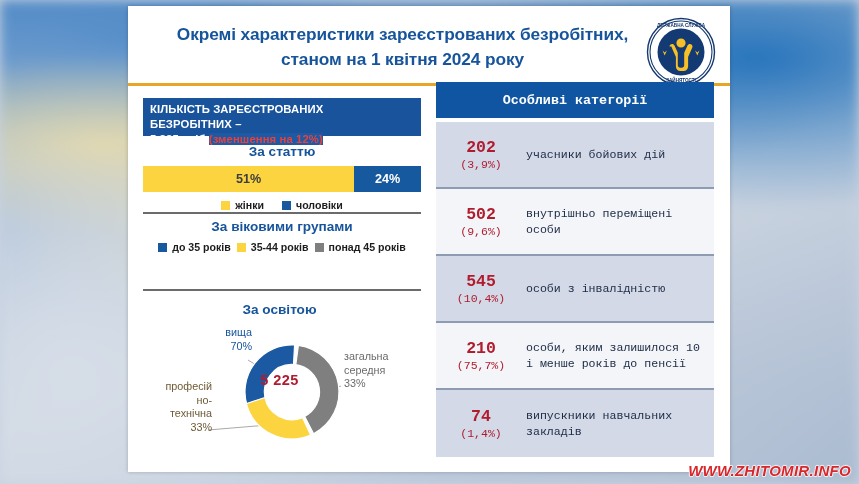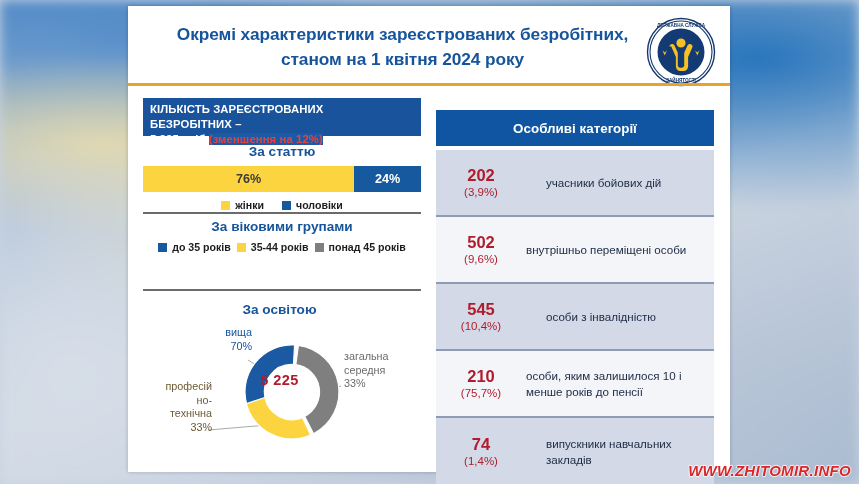--- a/index.html
+++ b/index.html
@@ -67,21 +67,21 @@
     background: #e8a427;
   }
   .logo {
     position: absolute;
     left: 518px; top: 11px;
     width: 70px; height: 70px;
   }
 
   
   .col-left  { position: absolute; left: 0;   top: 84px; width: 303px; height: 382px; }
-  .col-right { position: absolute; left: 308px; top: 96px; width: 294px; height: 382px; }
+  .col-right { position: absolute; left: 308px; top: 68px; width: 294px; height: 382px; font-family: Liberation Mono, monospace; }
 
   
   .count-banner {
     position: absolute;
     left: 15px; top: 8px;
     width: 278px; height: 38px;
     background: #18539c;
     color: #ffffff;
     padding: 4px 23px 0 7px;
     font-size: 11.3px;
@@ -182,21 +182,21 @@
     font-weight: bold;
   }
   .cat-list { position: absolute; left: 0; top: 48px; width: 278px; }
   .cat-row {
     display: flex;
     align-items: center;
     height: 67px;
     border-bottom: 2px solid #8d9bb3;
     padding: 0 6px;
   }
-  .cat-row.alt  { background: #d3d9e6; gap: 20px; }
+  .cat-row.alt  { background: #d3d9e6; }
   .cat-row.base { background: #f4f5f8; }
   .cat-row:last-child { border-bottom: 0; }
   .cat-num {
     width: 78px;
     text-align: center;
     color: #b01c2e;
     flex: none;
   }
   .cat-num .big { display: block; font-size: 16.5px; font-weight: bold; line-height: 19px; }
   .cat-num .pct { display: block; font-size: 11.5px; line-height: 15px; }
@@ -255,21 +255,21 @@
     <div class="count-banner">
       <span>КІЛЬКІСТЬ ЗАРЕЄСТРОВАНИХ  БЕЗРОБІТНИХ –</span>
       <br>
       <span>5 225 осіб</span>
       <span class="count-delta">(зменшення на 12%)</span>
     </div>
 
     <div style="position:absolute;left:15px;top:54px;width:278px;">
       <div class="sub-head">За статтю</div>
       <div class="bar" style="margin-top:7px;">
-        <div class="seg yellow" style="width:76%;">76%</div>
+        <div class="seg yellow" style="width:76%;">51%</div>
         <div class="seg blue" style="width:24%;">24%</div>
       </div>
       <div class="legend">
         <span class="legend-item">
           <i class="swatch sw-yellow"></i>
           <span>жінки</span>
         </span>
         <span class="legend-item">
           <i class="swatch sw-blue"></i>
           <span>чоловіки</span>

